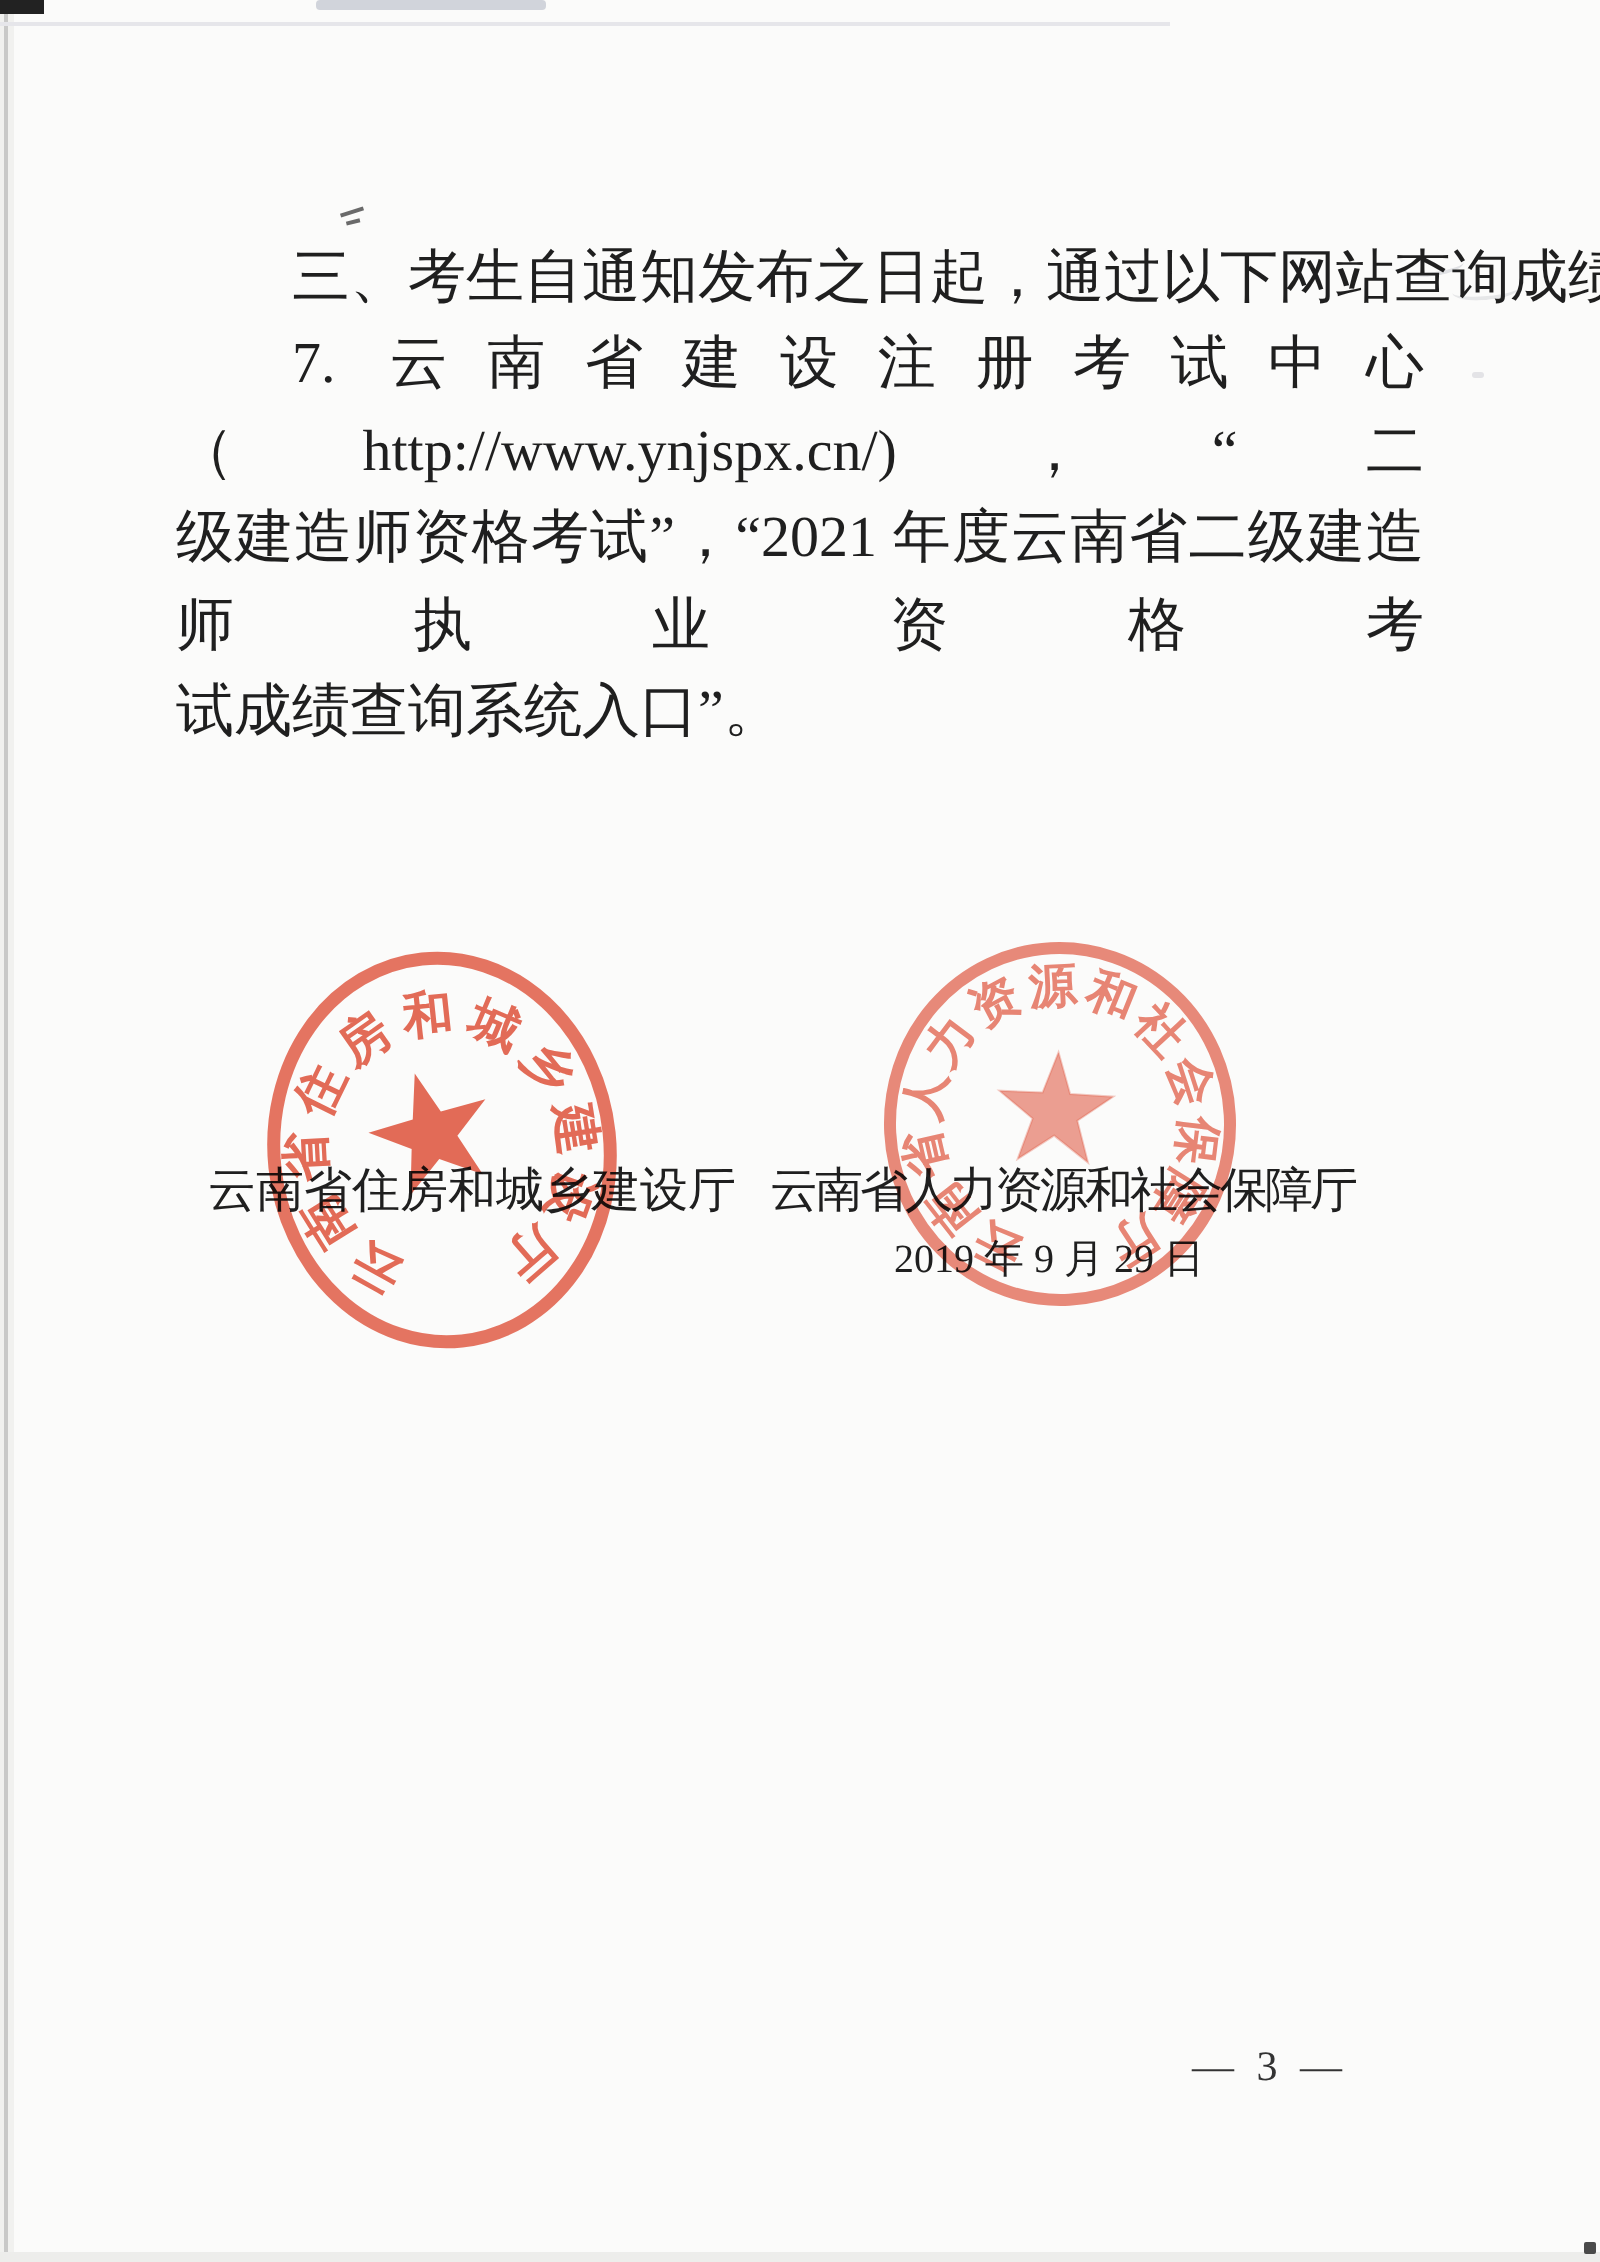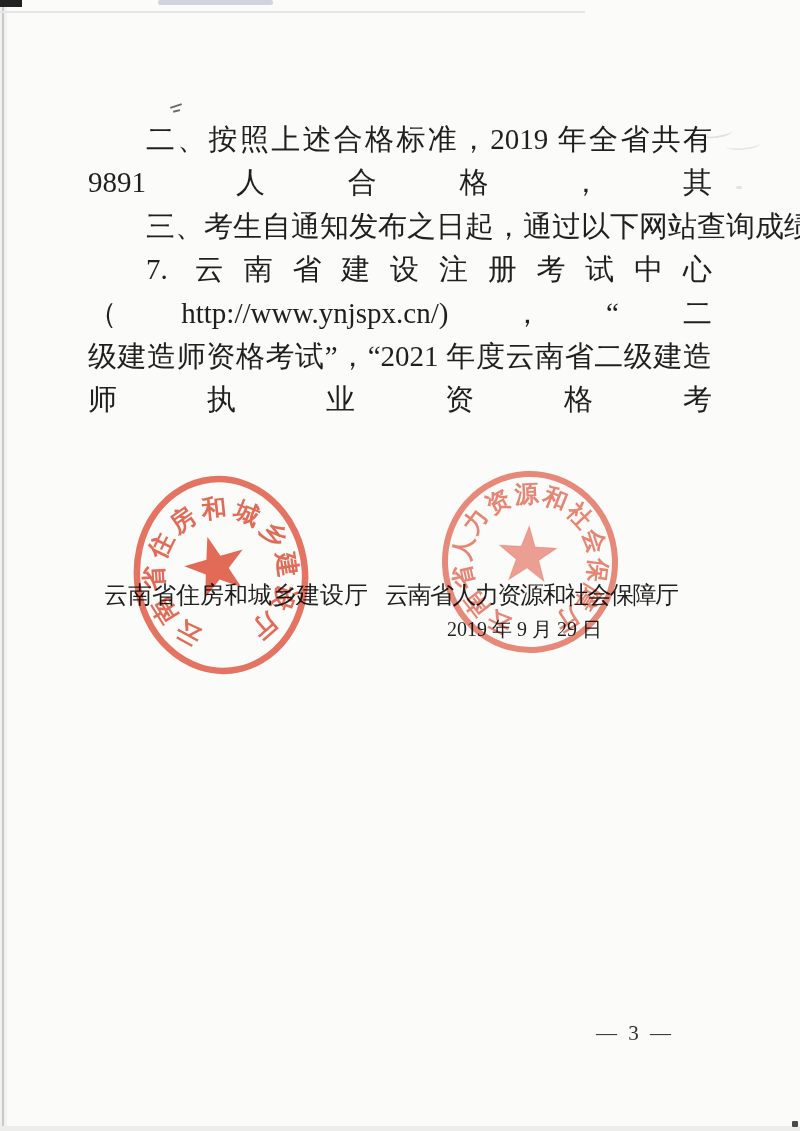--- a/index.html
+++ b/index.html
@@ -83,24 +83,24 @@
   <div class="br-dot"></div>
   <div class="tick-artifact">
       <i></i>
       <i></i>
     </div>
   <div class="smudge-a"></div>
   <div class="smudge-b"></div>
   <div class="smudge-c"></div>
 
   <div class="body-text">
-    <div class="line ind j">二、按照上述合格标准，2019 年全省共有 9891 人合格，其</div>
     <div class="line ind">三、考生自通知发布之日起，通过以下网站查询成绩：</div>
     <div class="line ind j">7. 云南省建设注册考试中心（http://www.ynjspx.cn/)，“二</div>
     <div class="line j">级建造师资格考试”，“2021 年度云南省二级建造师执业资格考</div>
+    <div class="line">试成绩查询系统入口”。</div>
   </div>
 
   <div class="signer signer-left">云南省住房和城乡建设厅</div>
   <div class="signer signer-right">云南省人力资源和社会保障厅</div>
   <div class="date-line">2019 年 9 月 29 日</div>
 
   <svg class="seal seal-left" width="202" height="216" viewBox="0 0 202 216">
     <g transform="rotate(-6 101 107)">
       <ellipse class="seal-rim" cx="101" cy="107" rx="84" ry="96"></ellipse>
       <g id="ring-left" class="ring-group">

